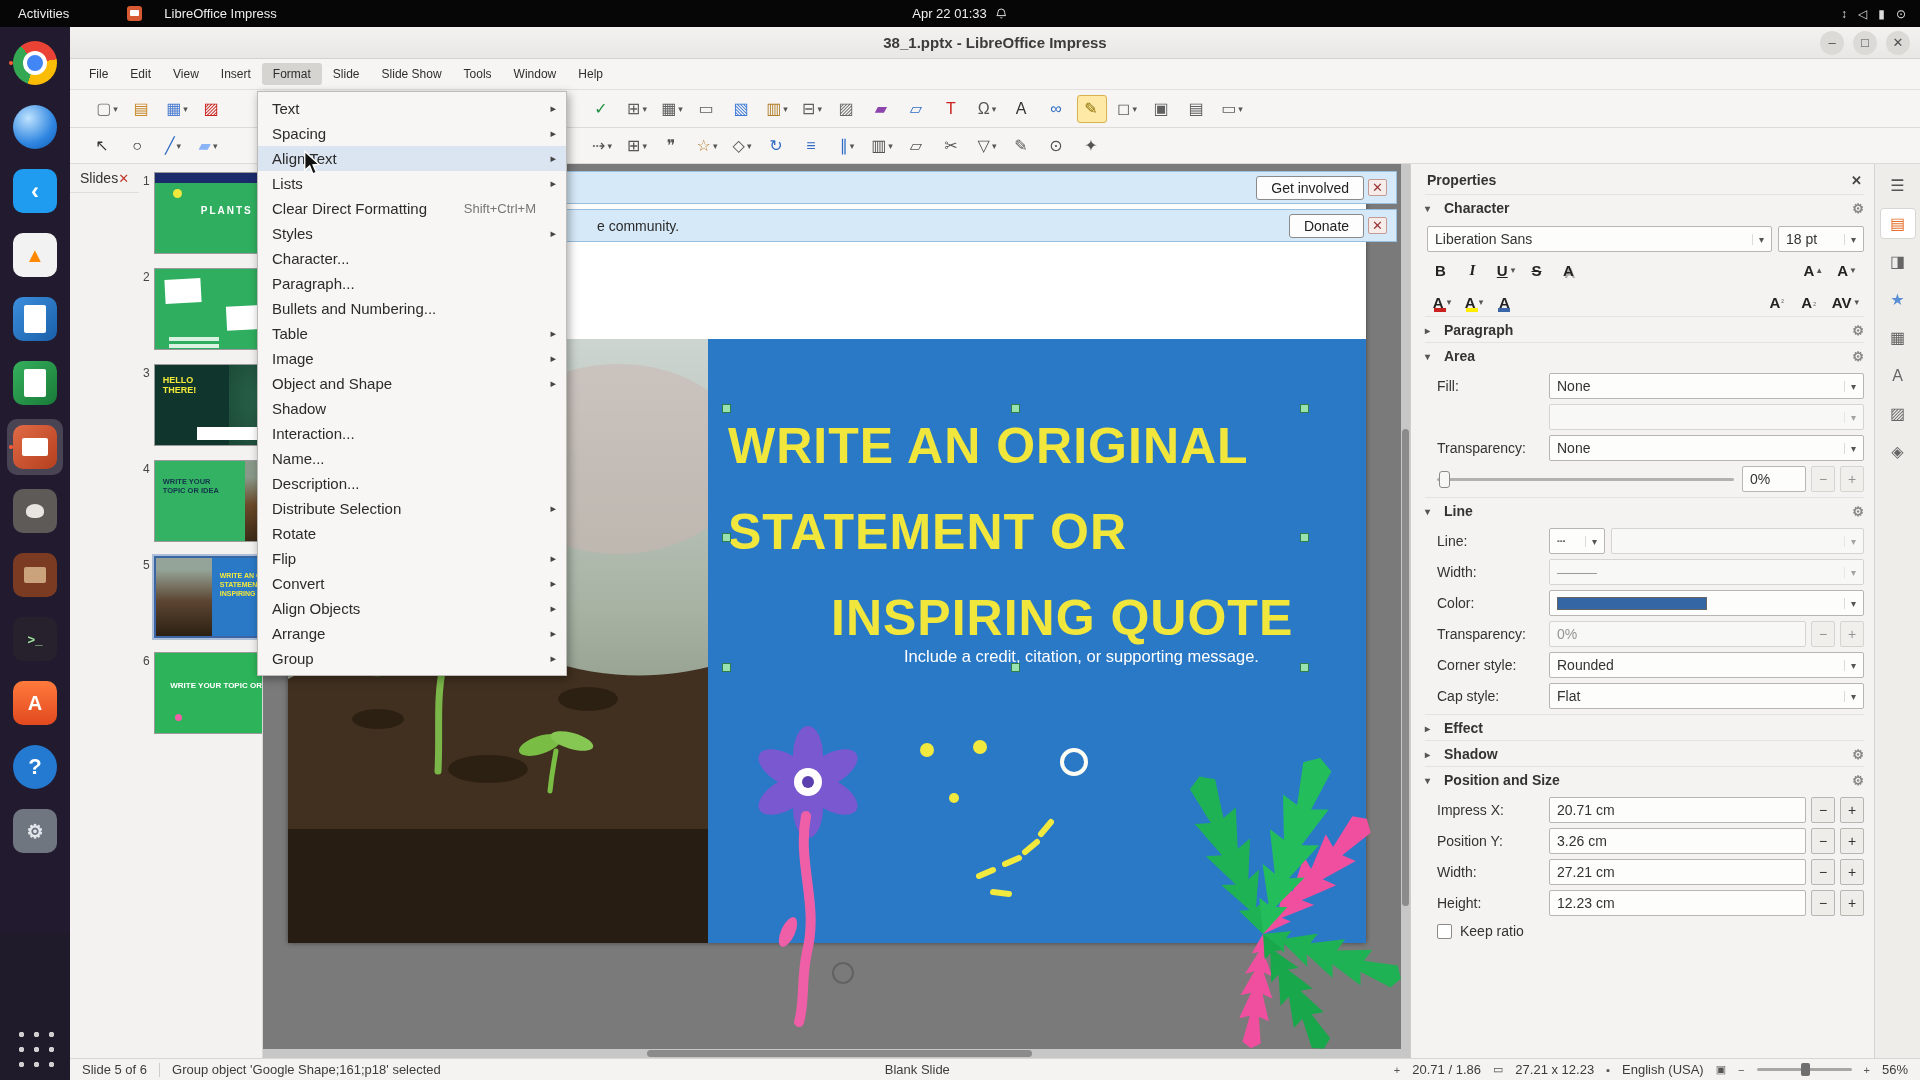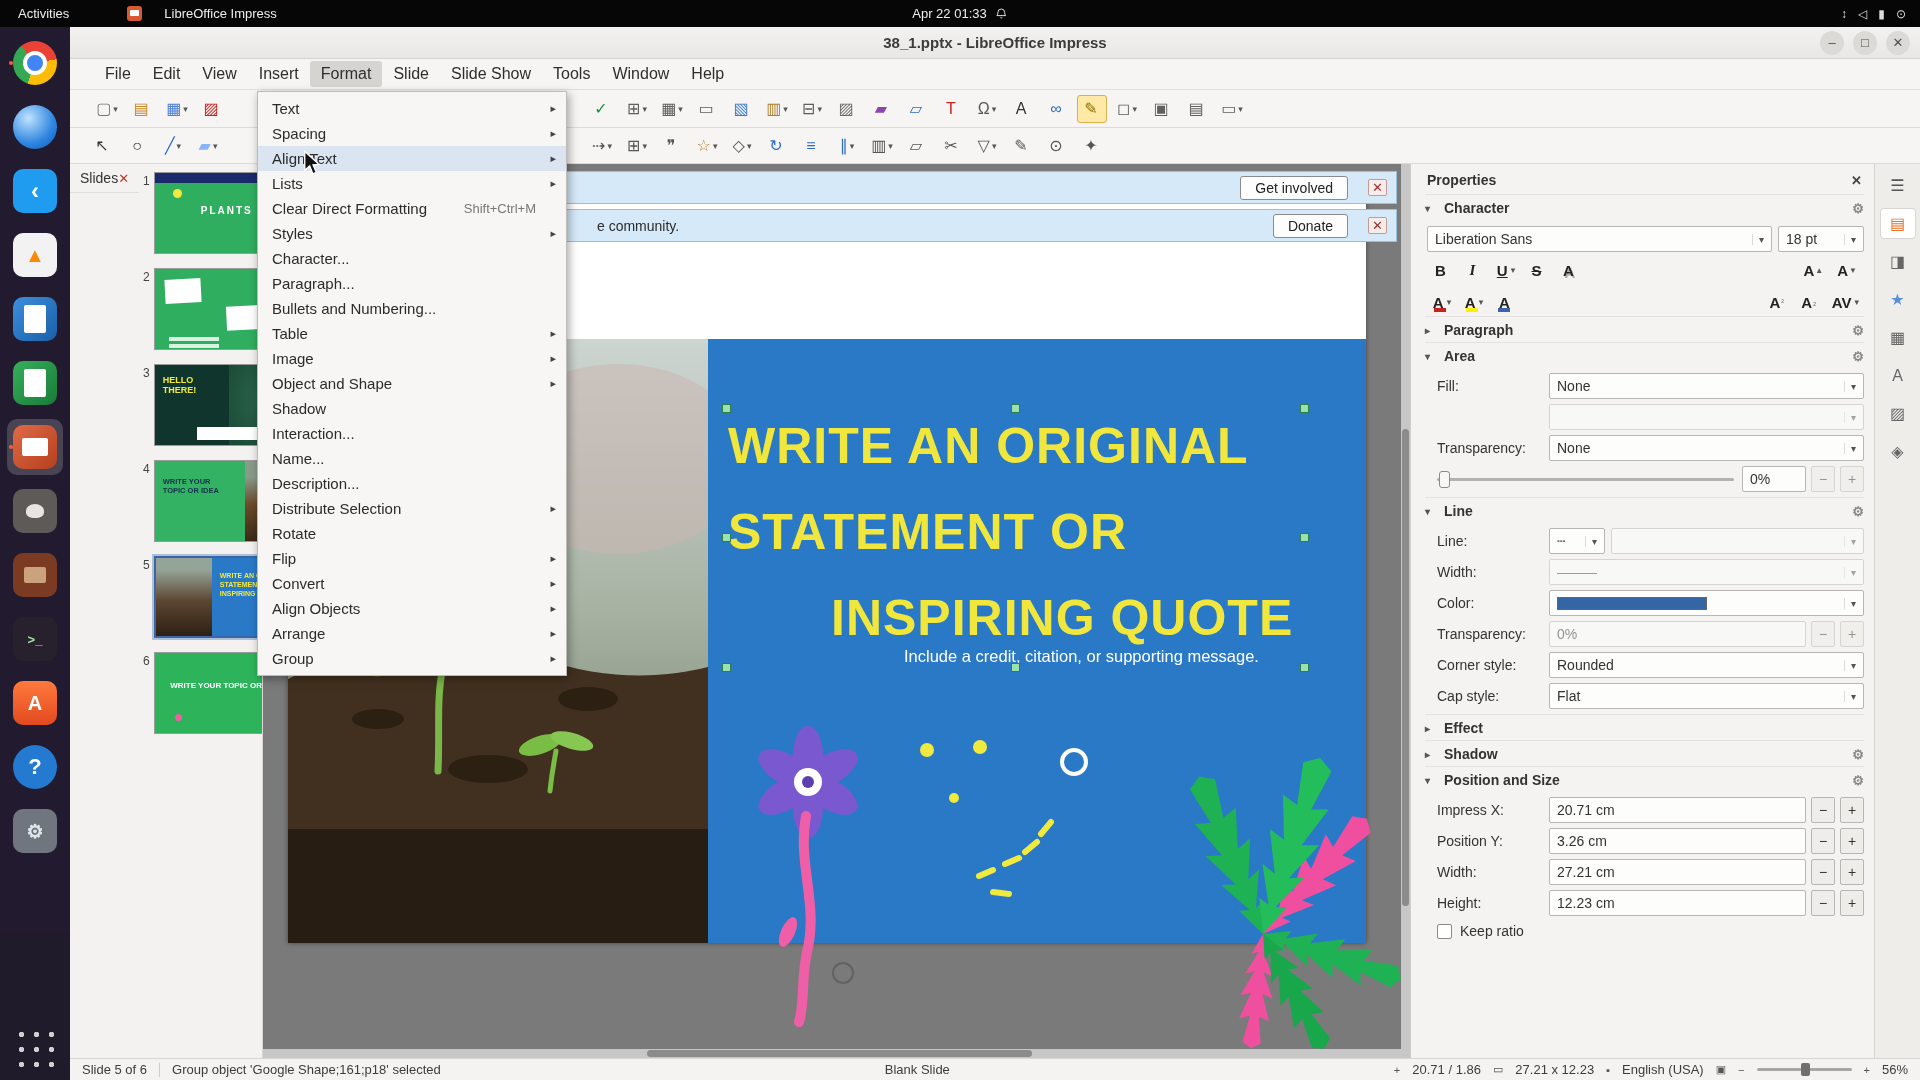--- a/index.html
+++ b/index.html
@@ -43,21 +43,21 @@
 .d-help{border-radius:50%;background:#2479d0;font-size:22px}
 .d-settings{background:#6f7680;color:#e4e8ec;font-size:19px}
 .d-grid{background:radial-gradient(#cfcfcf 2.5px,transparent 3px) -2px -2px/15px 15px;border-radius:0;width:38px;height:38px}
 
 
 .window{position:absolute;left:70px;top:27px;width:1850px;height:1053px;background:#fbfbfa;display:flex;flex-direction:column}
 .titlebar{height:32px;background:linear-gradient(#f3f2f0,#e9e7e4);display:flex;align-items:center;justify-content:center;position:relative;border-bottom:1px solid #d5d3cf;font-size:15px;color:#3b3b3b;font-weight:bold}
 .win-controls{position:absolute;right:10px;top:0;height:100%;display:flex;align-items:center;gap:9px}
 .win-btn{width:24px;height:24px;border-radius:50%;display:flex;align-items:center;justify-content:center;font-size:13px;color:#4f4f4f;background:#dcdad6;border:none}
 
-.menubar{height:31px;background:#f6f5f4;display:flex;align-items:center;padding-left:24px;font-size:16px;color:#2e2e2e;border-bottom:1px solid #e2e0dd}
+.menubar{height:31px;background:#f6f5f4;display:flex;align-items:center;padding-left:8px;font-size:12px;color:#2e2e2e;border-bottom:1px solid #e2e0dd}
 .mb-item{padding:4px 11px;border-radius:3px}
 .mb-item.active{background:#d6d4d0}
 
 .toolbar{background:#f6f5f4;display:flex;align-items:center;border-bottom:1px solid #dddbd7}
 .tb1{height:38px;padding-left:22px}
 .tb2{height:36px;padding-left:18px}
 .tb-group{display:flex;align-items:center;gap:5px}
 .tbtn{height:28px;min-width:30px;border:1px solid transparent;border-radius:3px;background:transparent;display:flex;align-items:center;justify-content:center;padding:0 3px}
 .tbtn.active{background:#ffe9a6;border-color:#d8b24e}
 .tglyph{font-size:16px;line-height:1}
@@ -111,21 +111,21 @@
 .bsub{position:absolute;left:196px;top:308px;font-size:16.5px;color:#fff;white-space:nowrap}
 .decor{position:absolute;left:0;top:0;width:1147px;height:894px;pointer-events:none;z-index:5}
 .handle{position:absolute;width:9px;height:9px;background:#97e2ad;border:1px solid #2f7d4d;z-index:6}
 .h1{left:459px;top:240px}.h2{left:748px;top:240px}.h3{left:1037px;top:240px}
 .h4{left:459px;top:369px}.h5{left:1037px;top:369px}
 .h6{left:459px;top:499px}.h7{left:748px;top:499px}.h8{left:1037px;top:499px}
 .pivot{position:absolute;left:569px;top:798px;width:22px;height:22px;border:2px solid #4a4a4a;border-radius:50%;opacity:.5;z-index:6}
 .notif{position:absolute;left:8px;width:1126px;height:33px;background:#d6e9f8;border:1px solid #9abfdd;display:flex;align-items:center;z-index:7;font-size:14px;color:#2b2b2b}
 .notif1{top:7px}.notif2{top:45px}
 .frag{margin-left:325px}
-.nbtn{margin-left:auto;margin-right:20px;background:#fdfdfd;border:1px solid #8a8a8a;border-radius:3px;padding:3px 14px;font-size:14px;color:#222}
+.nbtn{margin-left:auto;margin-right:4px;background:#fdfdfd;border:1px solid #8a8a8a;border-radius:3px;padding:3px 14px;font-size:14px;color:#222}
 .nclose{margin-right:9px;color:#993333;font-size:13px;border:1px solid #c49a94;border-radius:2px;padding:0 3px;background:#f6ecea}
 .hscroll-track{position:absolute;left:0;bottom:0;width:1138px;height:9px;background:#c7c7c7;z-index:8}
 .hscroll-thumb{position:absolute;left:384px;top:1px;width:385px;height:7px;background:#8b8b8b;border-radius:4px}
 .vscroll-track{position:absolute;right:0;top:0;width:9px;height:894px;background:#c7c7c7;z-index:8}
 .vscroll-thumb{position:absolute;top:265px;left:1px;height:477px;width:7px;background:#8b8b8b;border-radius:4px}
 
 
 .props{width:464px;background:#f4f3f1;border-left:1px solid #cfcdc9;padding:6px 10px 0 14px;font-size:14px;color:#333;overflow:hidden}
 .props-head{display:flex;align-items:center;font-weight:bold;padding:2px 2px 6px}
 .props-close{margin-left:auto;font-size:13px;color:#444}

